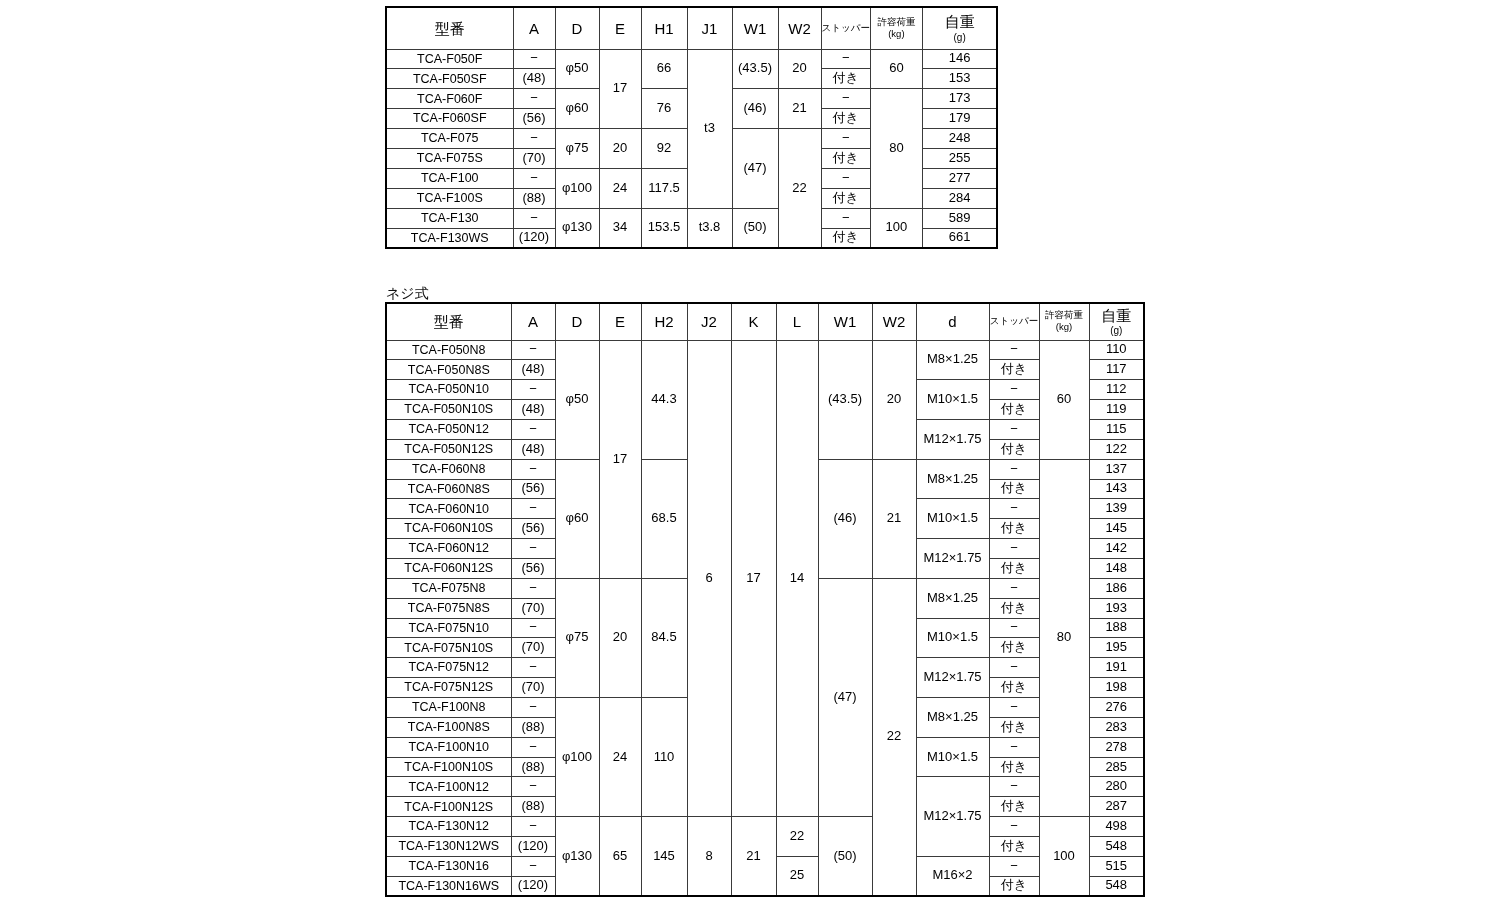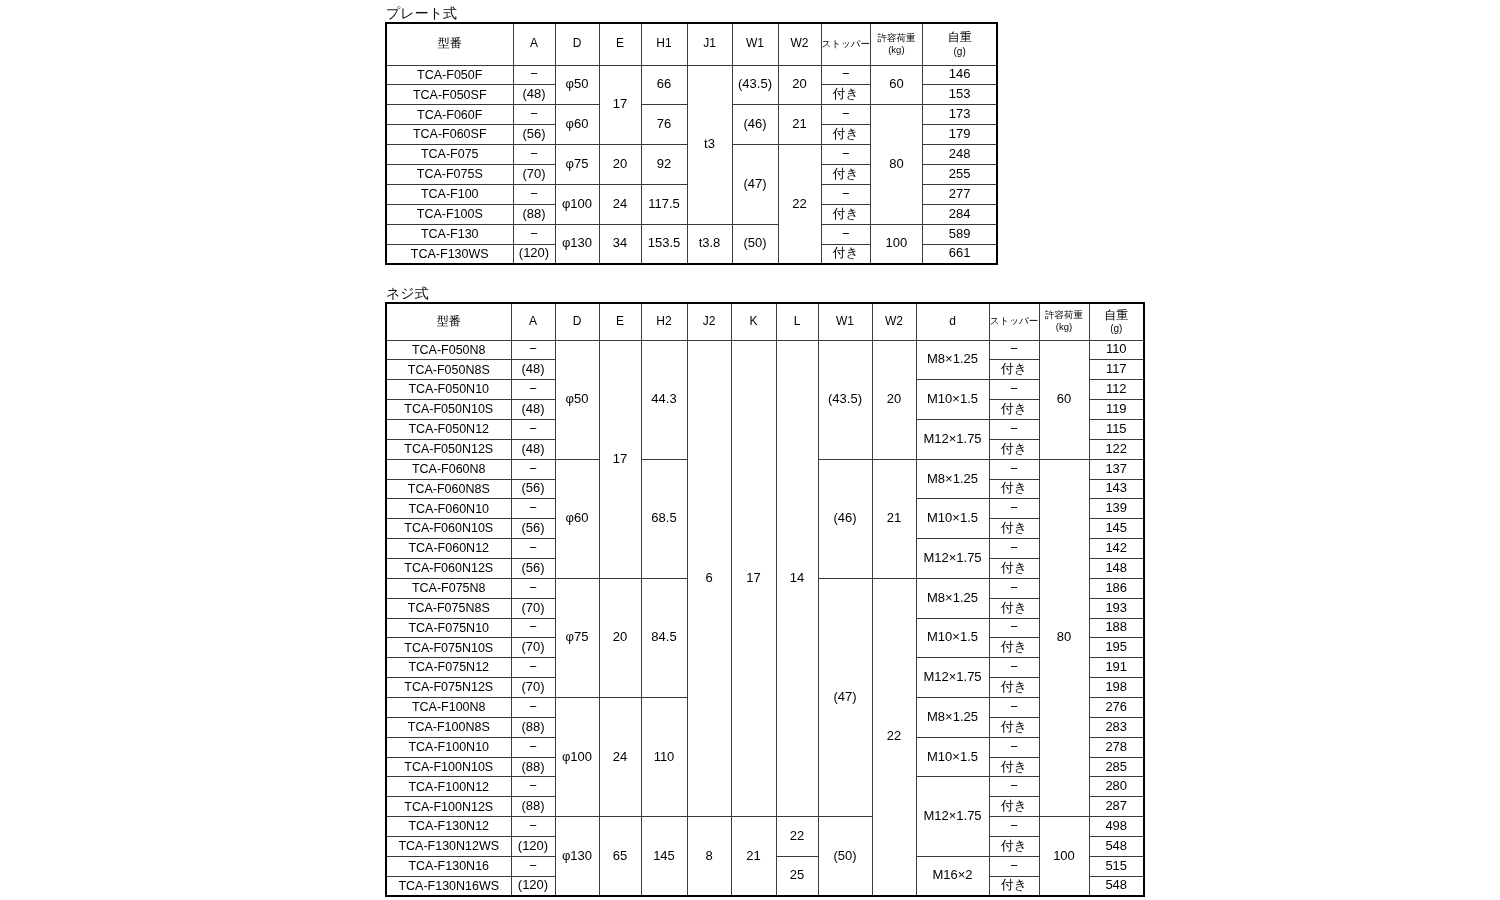--- a/index.html
+++ b/index.html
@@ -40,33 +40,32 @@
     text-align: center;
     vertical-align: middle;
     padding: 0;
     font-weight: normal;
     font-size: 13px;
     line-height: 1.15;
     white-space: nowrap;
     overflow: hidden;
     color: #000000;
   }
-  table.spec th .hdr-main { font-size: 12px; }
+  table.spec th .hdr-main { font-size: 15px; }
   table.spec th .hdr-sub  { font-size: 10px; margin-top: 1px; }
   table.spec th.small .hdr-main { font-size: 9.5px; }
   table.spec th.small .hdr-sub  { font-size: 9.5px; }
   table.spec td.model { font-size: 12.5px; }
 </style>
 </head>
 <body>
 
 <div class="sheet">
 
   <div class="tbl-wrap plate">
-    <div class="tbl-title">プレート式</div>
     <table class="spec">
         <colgroup>
           <col style="width: 127px;">
           <col style="width: 42px;">
           <col style="width: 44px;">
           <col style="width: 42px;">
           <col style="width: 46px;">
           <col style="width: 45px;">
           <col style="width: 46px;">
           <col style="width: 43px;">

